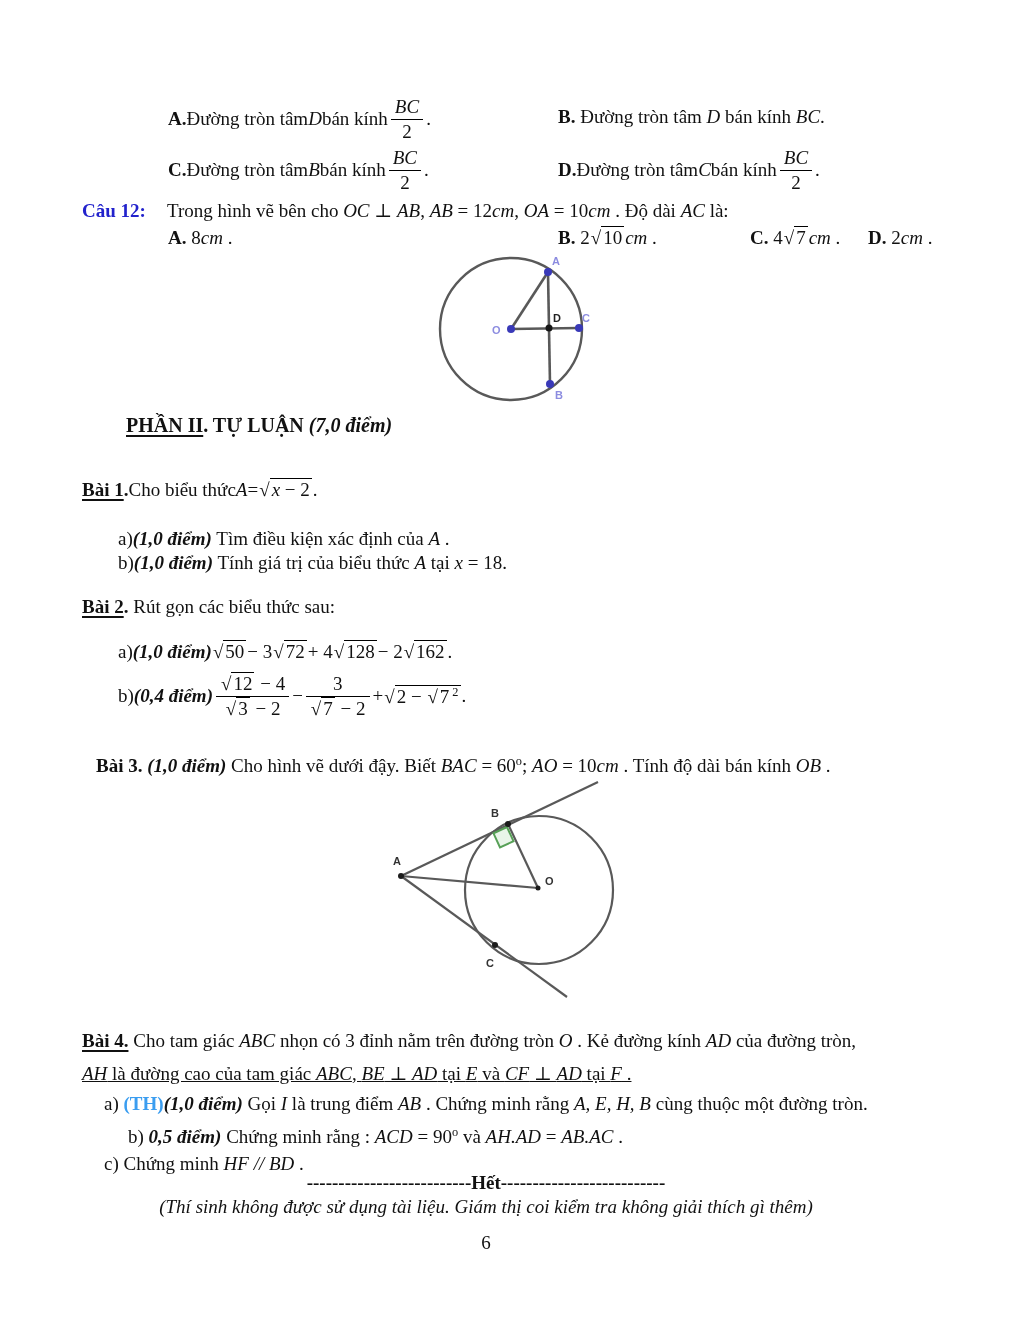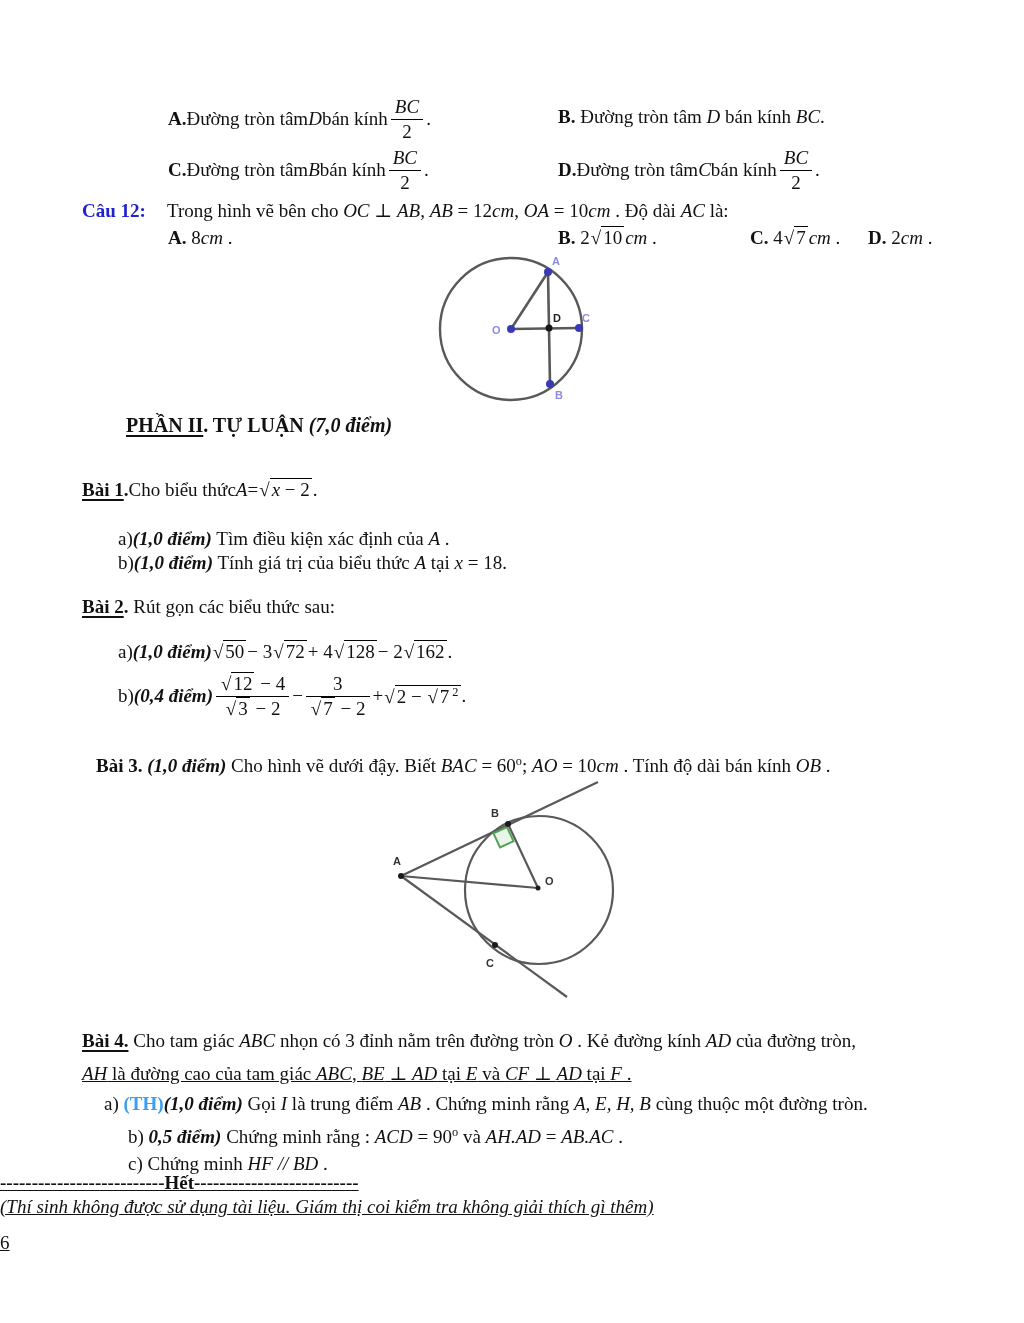--- a/index.html
+++ b/index.html
@@ -26,21 +26,21 @@
   .sbu{font-weight:bold;text-decoration:underline;text-decoration-thickness:2px;text-underline-offset:3px;}
   .sblue{font-weight:bold;color:var(--blue);}
   .sth{font-weight:bold;color:var(--th);}
   .frac{display:inline-block;vertical-align:middle;text-align:center;margin:0 3px;line-height:1.05;}
   .frac>.num{display:block;padding:0 4px 2px;}
   .frac>.den{display:block;border-top:1.6px solid #000;padding:2px 4px 0;}
   .sqrt{display:inline-block;white-space:nowrap;margin:0 1px;}
   .sqrt>.rsign{display:inline-block;}
   .sqrt>.rad{border-top:1.6px solid #000;padding:0 2px;}
   sup{font-size:0.65em;}
-  .center{left:0;width:972px;text-decoration:underline;}
+  .center{left:0;width:972px;text-align:center;}
   svg text{font-family:"Liberation Sans","DejaVu Sans",sans-serif;font-size:11px;font-weight:bold;}
 </style>
 </head>
 <body>
 
 <div class="blk vflex" style="left:168px;top:94px;height:50px;"><span class="sb">A.</span> Đường tròn tâm <span class="si">D</span> bán kính <span class="frac">
       <span class="num"><span class="si">BC</span></span>
       <span class="den">2</span>
     </span> .</div>
 <div class="blk" style="left:558px;top:106px;"><span class="sb">B.</span> Đường tròn tâm <span class="si">D</span> bán kính <span class="si">BC</span>.</div>
@@ -112,17 +112,17 @@
   <text x="10" y="92" fill="#333333">A</text>
   <text x="108" y="44" fill="#333333">B</text>
   <text x="162" y="112" fill="#333333">O</text>
   <text x="103" y="194" fill="#333333">C</text>
 </svg>
 
 <div class="blk" style="left:82px;top:1030px;text-align:right;"><span class="sbu">Bài 4.</span> Cho tam giác <span class="si">ABC</span>  nhọn có 3 đỉnh nằm trên đường tròn  <span class="si">O</span>  . Kẻ đường kính  <span class="si">AD</span>  của đường tròn,</div>
 <div class="blk" style="left:82px;top:1062px;text-decoration:underline;"><span class="si">AH</span>  là đường cao của tam giác  <span class="si">ABC</span>,  <span class="si">BE</span> ⊥ <span class="si">AD</span>  tại  <span class="si">E</span>  và  <span class="si">CF</span> ⊥ <span class="si">AD</span>  tại  <span class="si">F</span> .</div>
 <div class="blk" style="left:104px;top:1093px;text-align:right;">a) <span class="sth">(TH)</span><span class="sbi">(1,0 điểm)</span> Gọi <span class="si">I</span>  là trung điểm  <span class="si">AB</span> . Chứng minh rằng <span class="si">A, E, H, B</span>  cùng thuộc một đường tròn.</div>
 <div class="blk" style="left:104px;top:1125px;margin-left:24px;">b) <span class="sbi">0,5 điểm)</span> Chứng minh rằng :  <span class="si">ACD</span> = 90<sup>o</sup>  và  <span class="si">AH.AD</span> = <span class="si">AB.AC</span> .</div>
-<div class="blk" style="left:104px;top:1153px;margin-left:24px;">c) Chứng minh  <span class="si">HF</span> <span class="si">//</span> <span class="si">BD</span> .</div>
+<div class="blk" style="left:104px;top:1153px;">c) Chứng minh  <span class="si">HF</span> <span class="si">//</span> <span class="si">BD</span> .</div>
 
 <div class="blk center sb" style="top:1172px;">--------------------------Hết--------------------------</div>
 <div class="blk center si" style="top:1196px;">(Thí sinh không được sử dụng tài liệu. Giám thị coi kiểm tra không giải thích gì thêm)</div>
 <div class="blk center" style="top:1232px;">6</div>
 
 </body></html>

